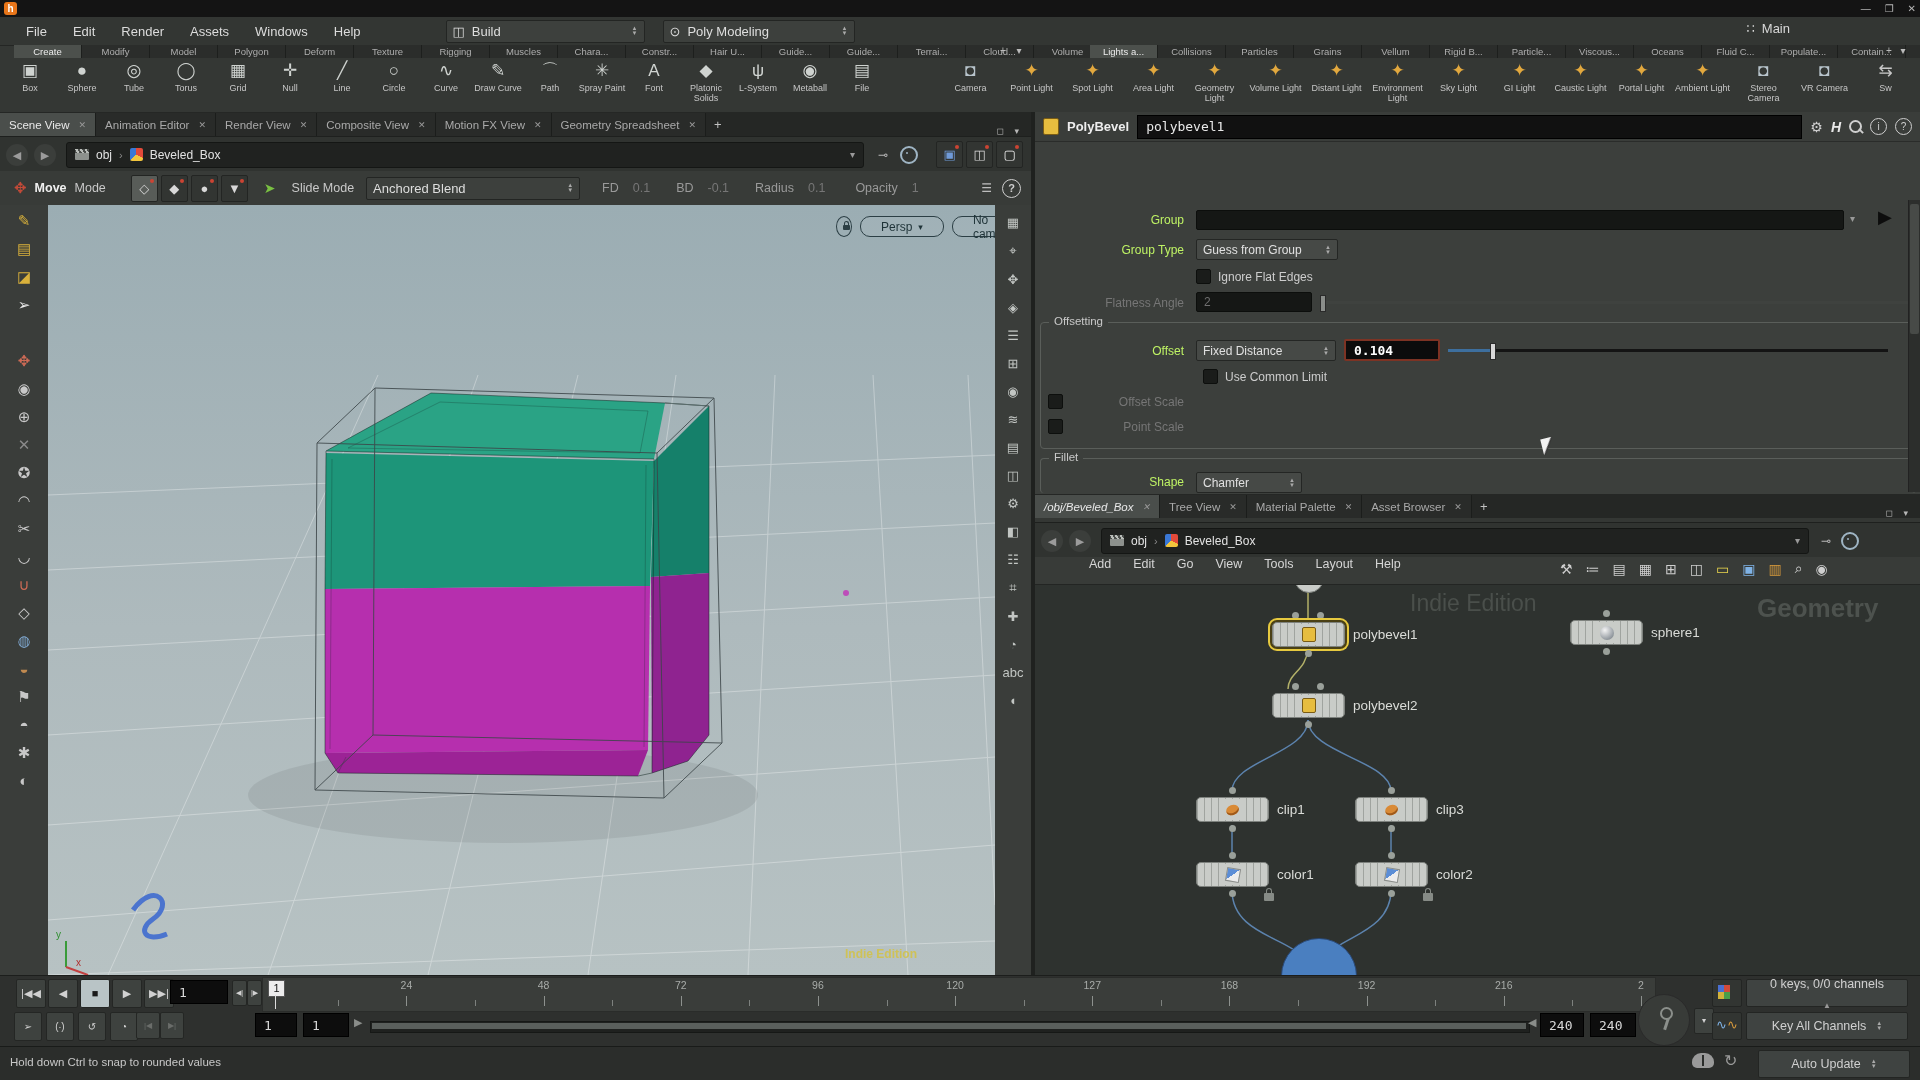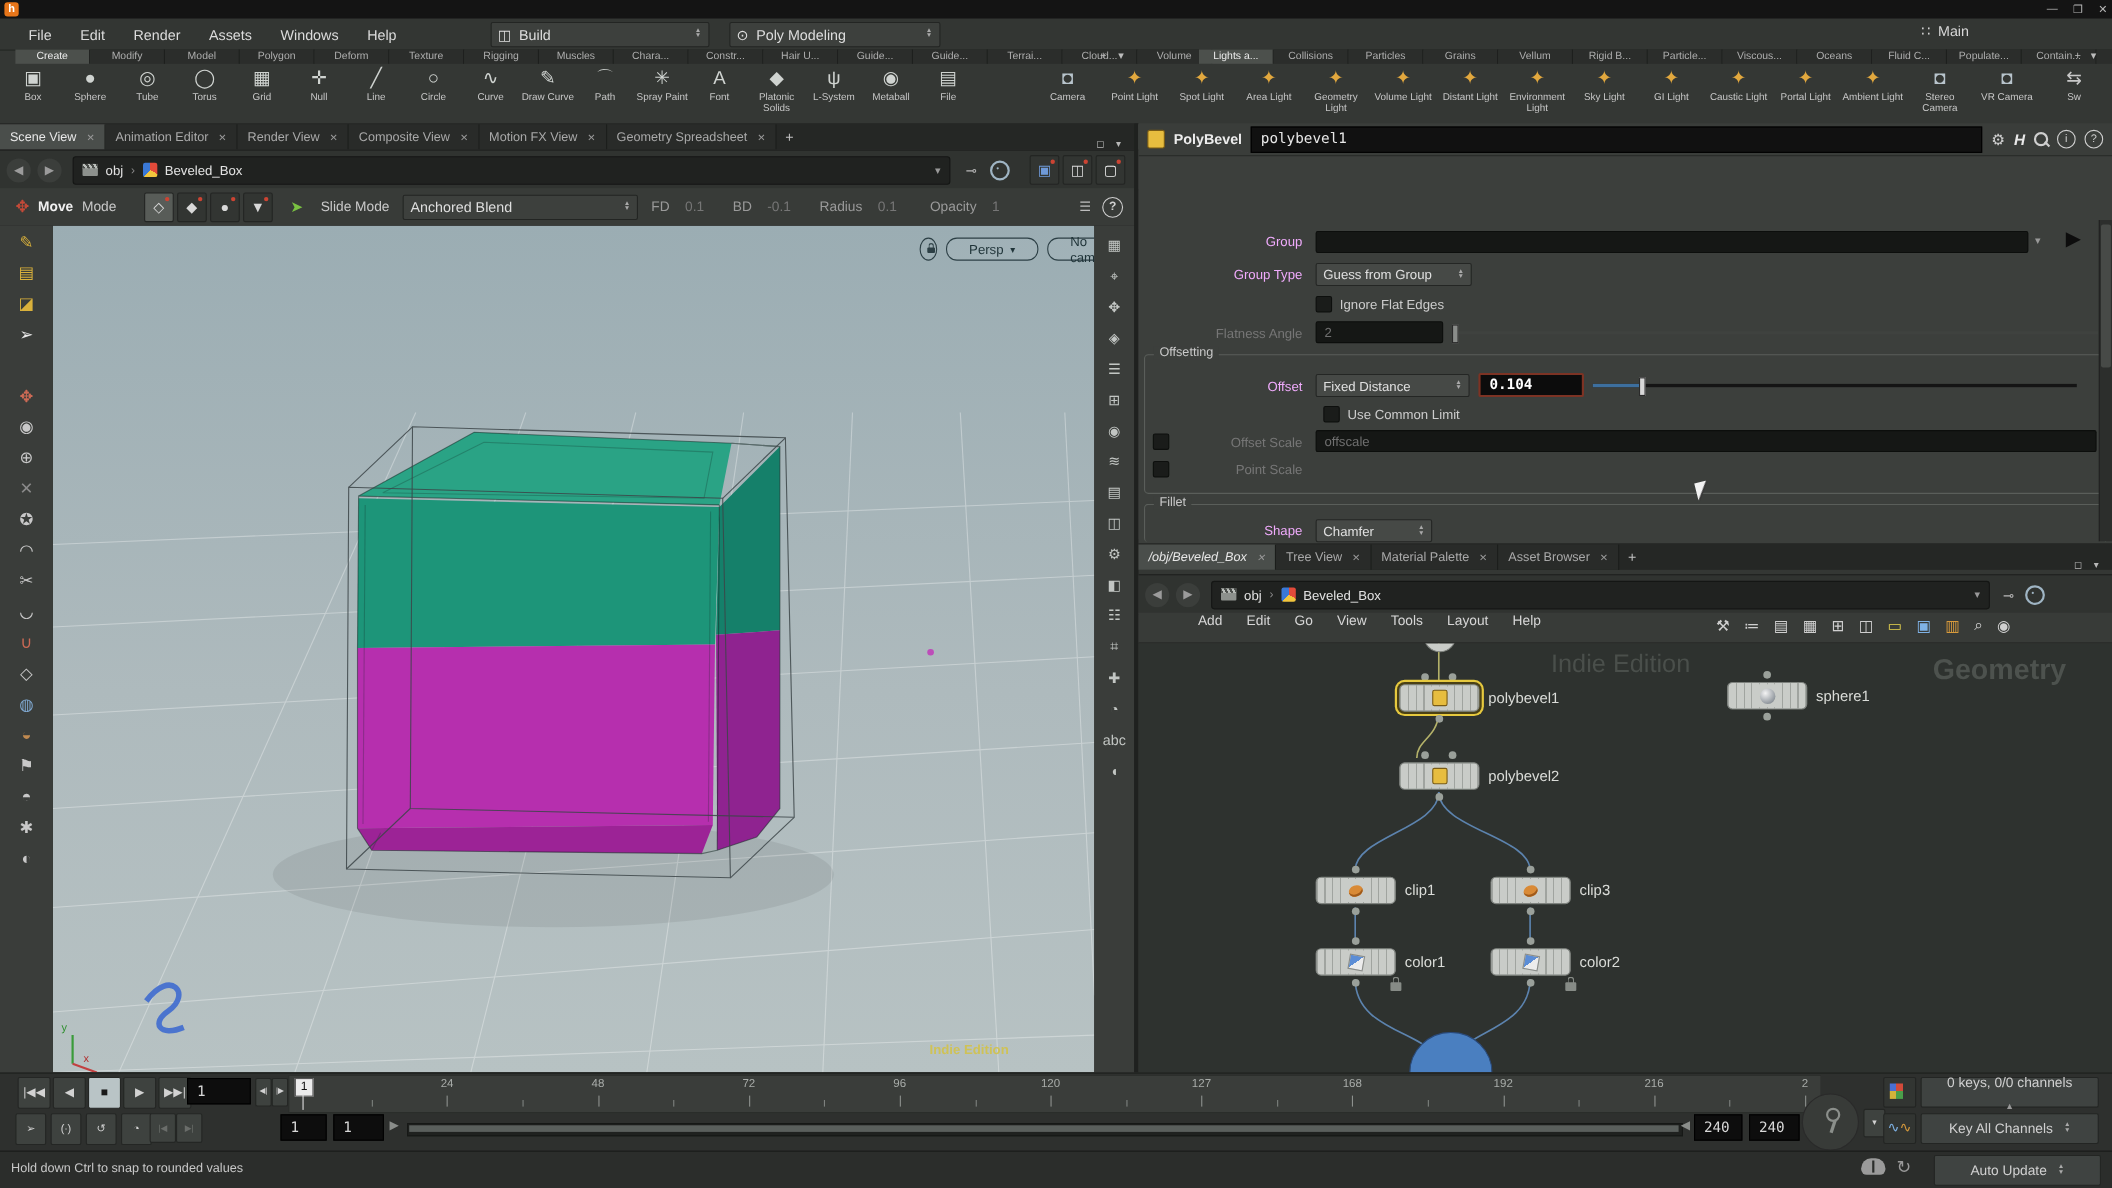--- a/index.html
+++ b/index.html
@@ -81,21 +81,21 @@
          align-items:center;gap:6px;padding:0 20px;background:rgba(255,255,255,0.06);}
   #vplock{width:19px;height:19px;border:1.5px solid #2c3f45;border-radius:50%;position:relative;}
   #vplock::before{content:"";position:absolute;left:5.5px;top:8px;width:7px;height:5px;background:#2c3f45;border-radius:1px;}
   #vplock::after{content:"";position:absolute;left:7px;top:4px;width:3px;height:4px;border:1.5px solid #2c3f45;border-bottom:none;border-radius:3px 3px 0 0;}
   #vpwatermark{font-size:12px;color:#cfc257;font-weight:bold;}
   .axislabel{font-size:10px;}
   
   #rtoppane{left:1035px;top:112px;width:885px;height:382px;background:#3c3f3c;overflow:hidden;}
   .paramheader{display:flex;align-items:center;gap:8px;background:#3a3d3a;border-bottom:1px solid #2a2c2a;height:29px;}
   .bevicon{width:14px;height:15px;background:#e7bd3f;border:1px solid #7a5c15;border-radius:2px;}
-  .plabel{position:absolute;font-size:12px;color:#f0abfc;text-align:right;}
+  .plabel{position:absolute;font-size:12px;color:#bef264;text-align:right;}
   .plabel.dis{color:#767676;}
   .pfield{position:absolute;height:20px;background:#151715;border:1px solid #0c0e0c;border-radius:2px;
           font-size:12px;color:#9a9a9a;display:flex;align-items:center;padding:0 7px;box-sizing:border-box;}
   .pdrop{position:absolute;height:21px;background:#46494 6;background:#464946;border:1px solid #242624;border-radius:2px;
          font-size:12px;color:#e0e0e0;display:flex;align-items:center;justify-content:space-between;padding:0 6px;box-sizing:border-box;}
   .pcheck{position:absolute;width:13px;height:13px;background:#1a1c1a;border:1px solid #0d0f0d;border-radius:2px;}
   .groupbox{position:absolute;border:1px solid #5a5e5a;border-radius:4px;}
   .groupbox .gtitle{position:absolute;top:-8px;left:8px;background:#3c3f3c;padding:0 5px;font-size:11.5px;color:#c9c9c9;}
   .offsetval{position:absolute;height:22px;background:#0c0c0c;border:2px solid #7d3324;border-radius:2px;color:#fff;
              font-weight:bold;font-size:13px;display:flex;align-items:center;padding:4px 8px;box-sizing:border-box;}
@@ -499,21 +499,21 @@
       </div>
     <span style="font-size:14px;color:#7ac142;margin-left:16px;">➤</span>
     <span class="tlabel" style="margin-left:16px;">Slide Mode</span>
     <div class="dropbox" style="width:200px;margin-left:12px;">
       <span style="flex:1;">Anchored Blend</span>
       <span class="spin">
           <span>▲</span>
           <span>▼</span>
         </span>
     </div>
-    <span class="tvalue" style="margin-left:12px;color:#9a9a9a;">FD</span>
+    <span class="tvalue" style="margin-left:22px;color:#9a9a9a;">FD</span>
     <span class="tvalue" style="margin-left:14px;">0.1</span>
     <span class="tvalue" style="margin-left:26px;color:#9a9a9a;">BD</span>
     <span class="tvalue" style="margin-left:14px;">-0.1</span>
     <span class="tvalue" style="margin-left:26px;color:#9a9a9a;">Radius</span>
     <span class="tvalue" style="margin-left:14px;">0.1</span>
     <span class="tvalue" style="margin-left:30px;color:#9a9a9a;">Opacity</span>
     <span class="tvalue" style="margin-left:14px;">1</span>
     <span style="margin-left:auto;font-size:12px;color:#bdbdbd;">☰</span>
     <div class="helpcircle" style="margin:0 10px 0 10px;">?</div>
   </div>
@@ -720,21 +720,20 @@
   <div class="offsetval mono" style="left:1344px;top:339px;width:96px;">0.104</div>
   <div class="slidertrack" style="left:1448px;top:349px;width:440px;"></div>
   <div class="sliderblue" style="left:1448px;top:349px;width:44px;"></div>
   <div class="sliderhandle" style="left:1490px;top:343px;"></div>
 
   <div class="pcheck" style="left:1203px;top:369px;"></div>
   <span class="abs" style="left:1225px;top:370px;font-size:12px;color:#cdcdcd;">Use Common Limit</span>
 
   <div class="pcheck" style="left:1048px;top:394px;"></div>
   <span class="plabel dis" style="left:1070px;top:395px;width:114px;">Offset Scale</span>
-  <div class="pfield" style="left:1196px;top:391px;width:710px;color:#6f6f6f;">offscale</div>
 
   <div class="pcheck" style="left:1048px;top:419px;"></div>
   <span class="plabel dis" style="left:1070px;top:420px;width:114px;">Point Scale</span>
 
   <div class="groupbox" style="left:1040px;top:458px;width:874px;height:34px;border-bottom:none;">
     <span class="gtitle">Fillet</span>
   </div>
   <span class="plabel" style="left:1040px;top:475px;width:144px;">Shape</span>
   <div class="pdrop" style="left:1196px;top:472px;width:106px;">
     <span>Chamfer</span>

